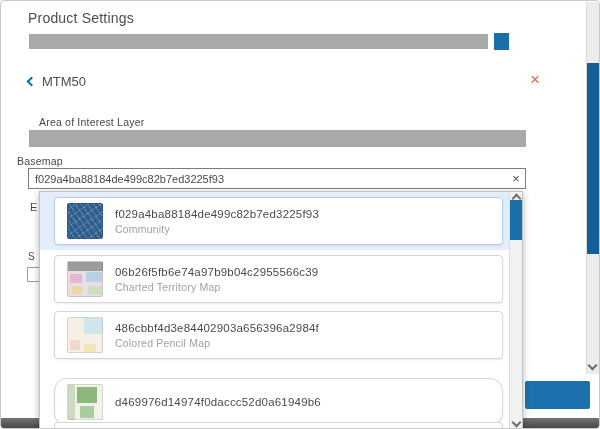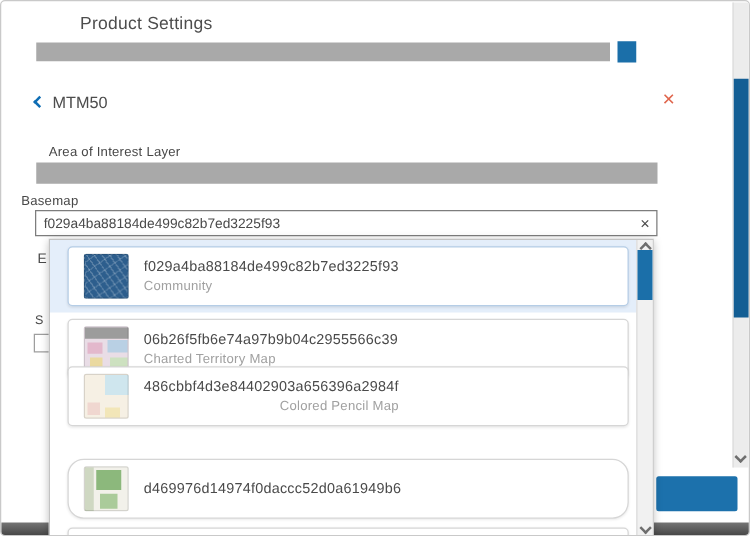--- a/index.html
+++ b/index.html
@@ -1,19 +1,19 @@
 <!DOCTYPE html>
 <html><head>
 <meta charset="utf-8">
 <style>
   html,body{margin:0;padding:0;background:#fff;}
   *{box-sizing:border-box;font-family:"Liberation Sans","DejaVu Sans",sans-serif;}
   .frame{position:relative;width:600px;height:429px;background:#fff;border:1px solid #c9c9c9;border-radius:4px;overflow:hidden;}
 
-  .title{position:absolute;left:27px;top:9px;font-size:14px;color:#4d4d4d;letter-spacing:.2px;margin-left:36px;}
+  .title{position:absolute;left:27px;top:9px;font-size:14px;color:#4d4d4d;letter-spacing:.2px;}
 
   .bar1{position:absolute;left:28px;top:33px;width:459px;height:15px;background:#a9a9a9;}
   .blue-square{position:absolute;left:493px;top:32px;width:15px;height:17px;background:#1b6fa9;}
 
   .back-row{position:absolute;left:27px;top:73px;display:flex;align-items:center;gap:7px;cursor:pointer;justify-content:center;}
   .chev{display:inline-block;width:7px;height:7px;border-right:2px solid #0e6db4;border-bottom:2px solid #0e6db4;}
   .chev-left{transform:rotate(135deg);}
   .back-label{font-size:13px;color:#4d4d4d;}
 
   .close-x{position:absolute;left:529px;top:70px;color:#e0664d;font-size:17px;line-height:17px;cursor:pointer;}
@@ -44,21 +44,21 @@
   
   .panel{position:absolute;left:38px;top:190px;width:484px;height:239px;background:#fff;border:1px solid #c2c2c2;box-shadow:0 2px 7px rgba(0,0,0,.28);z-index:5;overflow:hidden;}
   .sel-highlight{position:absolute;left:0;top:0;width:469px;height:58px;background:#e4eefa;}
   .panel-sb-track{position:absolute;left:469px;top:0;width:14px;height:239px;background:#f1f1f1;border-left:1px solid #dcdcdc;}
   .panel-sb-thumb{position:absolute;left:470px;top:8px;width:13px;height:40px;background:#1b6fa9;cursor:pointer;}
   .panel-sb-up{left:473px;top:3px;transform:rotate(-135deg);}
   .panel-sb-down{left:473px;top:227px;transform:rotate(45deg);}
 
   .card{position:absolute;left:14px;width:449px;height:48px;background:#fff;border:1px solid #d6d6d6;border-radius:4px;box-shadow:0 1px 2px rgba(0,0,0,.08);display:flex;align-items:center;padding:0 12px;gap:12px;cursor:pointer;}
   .card.sel{border-color:#b5cde6;}
-  .c1{top:5px;} .c2{top:63px;} .c3{top:101px;text-align:right;} .c4{top:175px;border-radius:13px;} .c5{top:230px;}
+  .c1{top:5px;} .c2{top:63px;} .c3{top:119px;} .c4{top:186px;border-radius:13px;} .c5{top:230px;}
   .meta{display:flex;flex-direction:column;gap:3px;}
   .hash{font-size:11.5px;color:#4a4a4a;letter-spacing:.2px;}
   .mapname{font-size:10.5px;color:#a0a0a0;letter-spacing:.2px;}
 
   .thumb{width:36px;height:36px;border-radius:2px;border:1px solid rgba(0,0,0,.12);flex:0 0 36px;}
   .t-blueprint{background:
     repeating-linear-gradient(55deg,rgba(255,255,255,.22) 0 1px,transparent 1px 5px),
     repeating-linear-gradient(-35deg,rgba(255,255,255,.16) 0 1px,transparent 1px 7px),
     #2d5e8d;}
   .t-charted{background:

